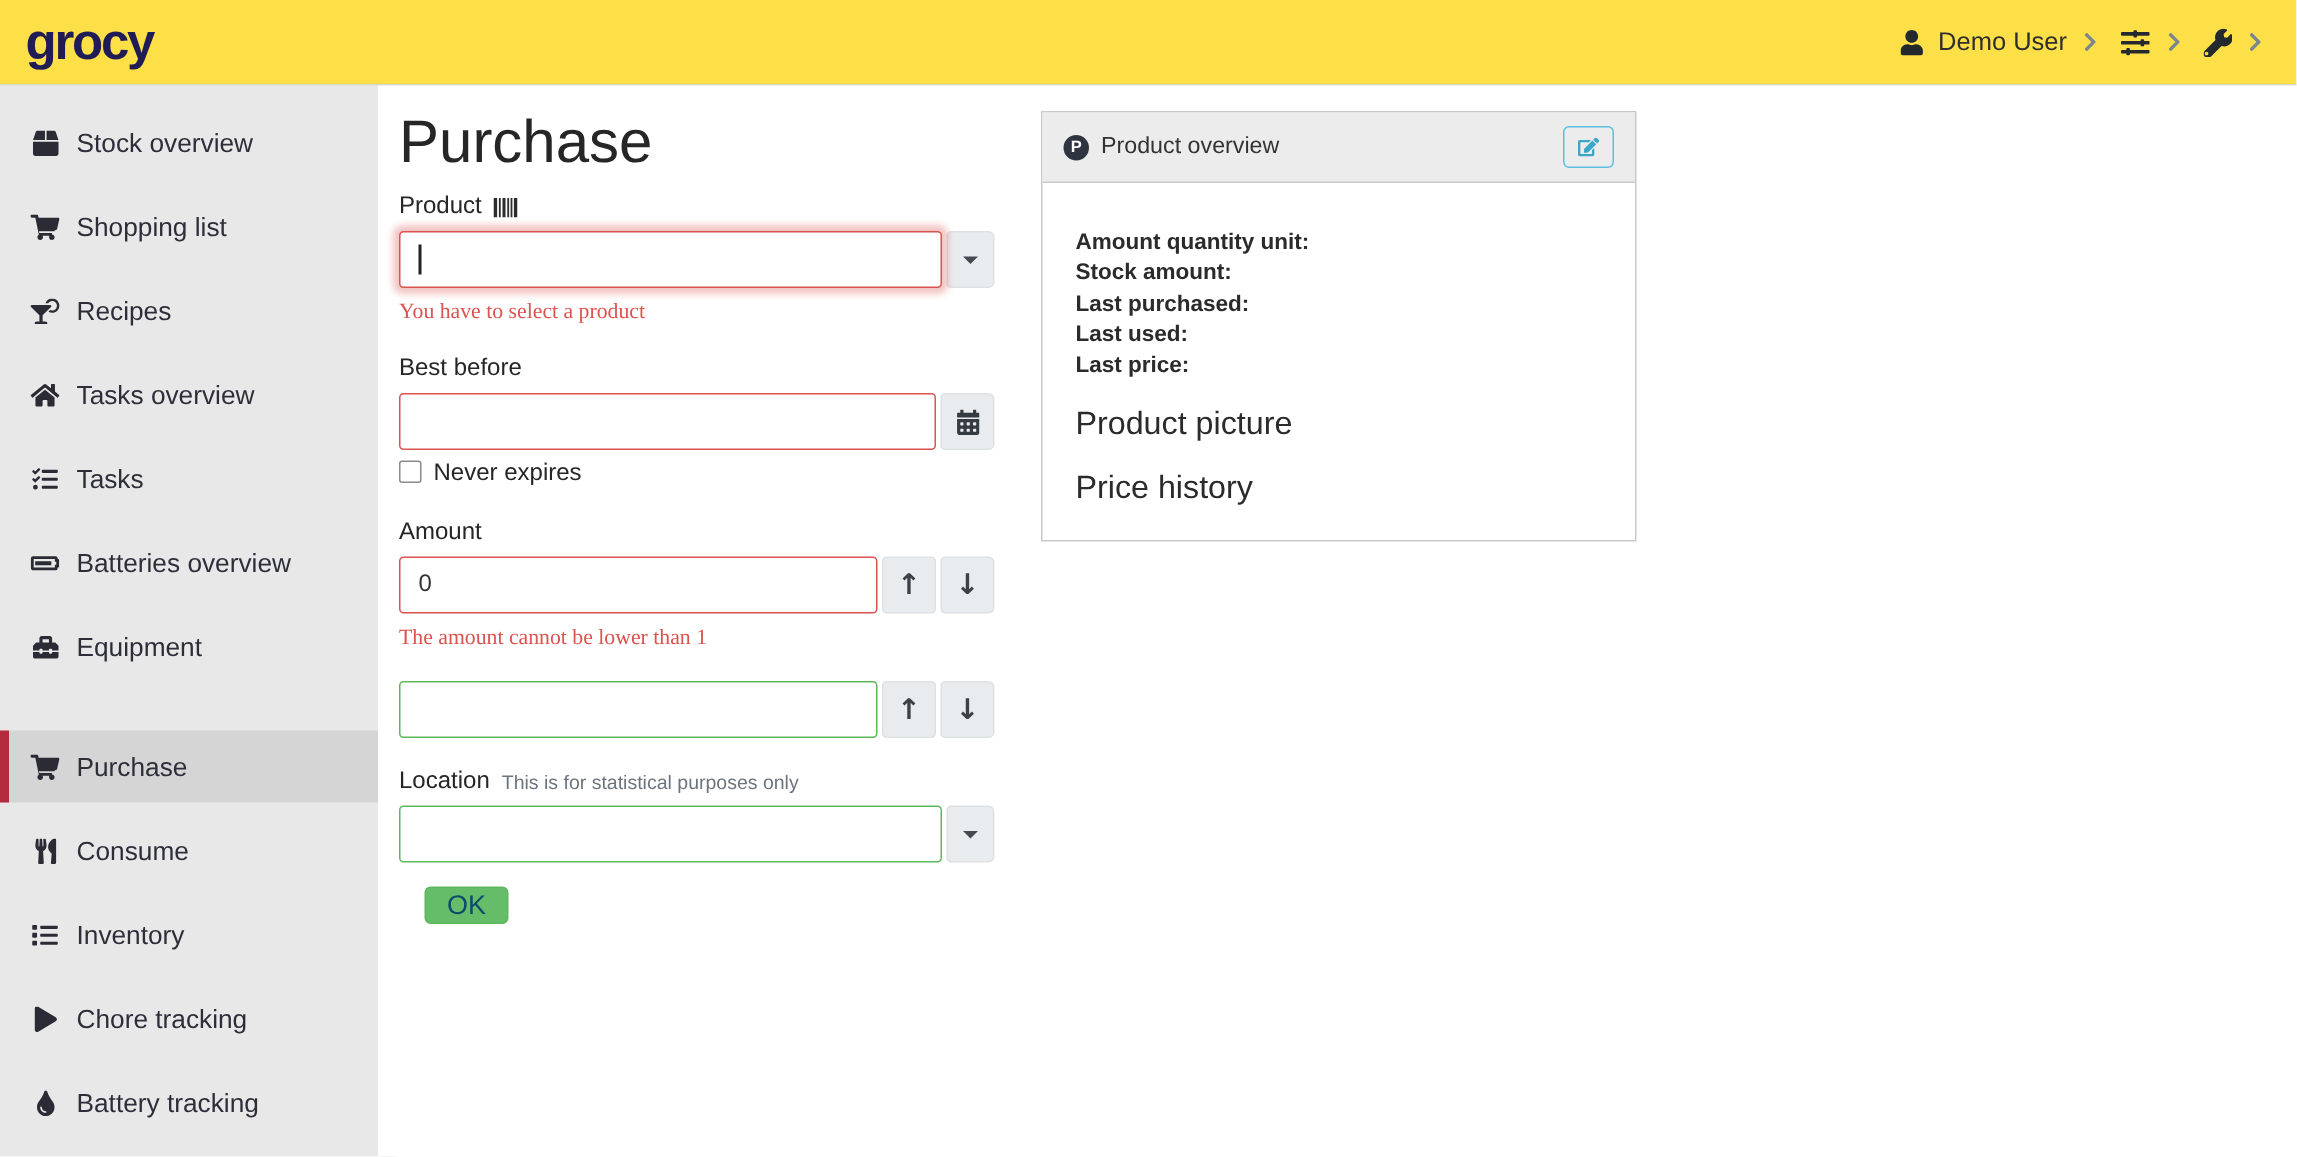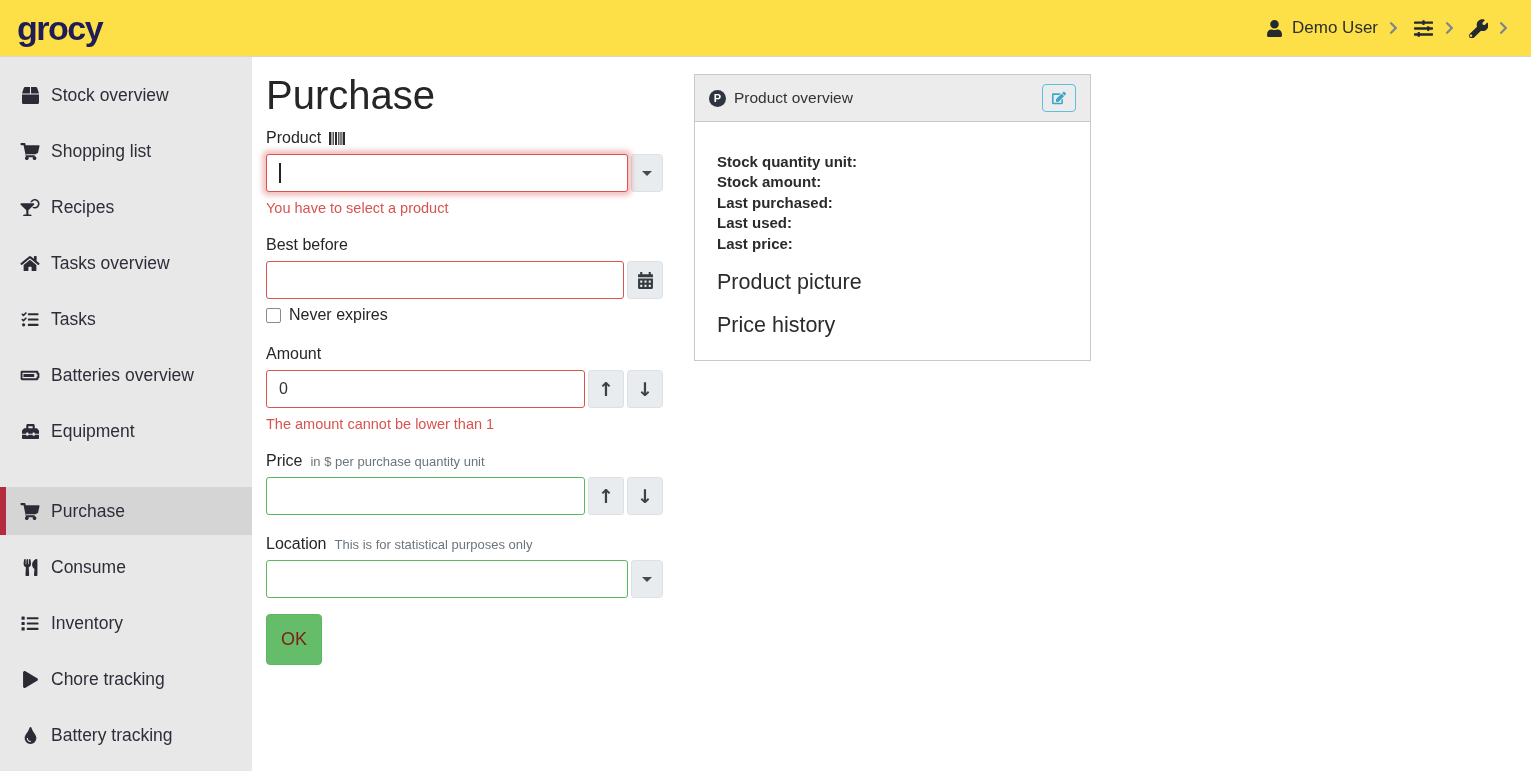--- a/index.html
+++ b/index.html
@@ -38,28 +38,28 @@
   .fctl { flex:1 1 auto; height:38px; border:1px solid #ced4da; border-radius:3px; font-size:16px; color:#333; padding:0 12px; outline:none; background:#fff; font-family:inherit; min-width:0; }
   .fctl.invalid { border-color:#d9534f; }
   .fctl.valid { border-color:#5cb85c; }
   .fctl.glow { box-shadow:0 0 5px 3.5px rgba(217,83,79,0.35); }
   .addon-btn { flex:0 0 auto; margin-left:3px; width:36px; height:38px; background:#e9ecef; border:1px solid #dde1e5; border-radius:3px; display:flex; align-items:center; justify-content:center; cursor:pointer; color:#3a4248; }
   .addon-btn.last { border-top-right-radius:4px; border-bottom-right-radius:4px; }
   .addon-btn.caret-btn { width:32px; }
   .caret-down { width:0; height:0; border-left:5px solid transparent; border-right:5px solid transparent; border-top:5px solid #444b52; }
   .arrow-glyph { font-family:"DejaVu Sans",sans-serif; font-size:19px; font-weight:700; line-height:1; }
 
-  .err-text { margin-top:8px; font-size:14.5px; color:#d9534f; }
+  .err-text { margin-top:8px; font-size:14.5px; color:#d9534f;font-family:Liberation Serif, serif; }
   .fgroup { margin-bottom:20px; }
 
-  .chk-row { display:flex; align-items:center; gap:8px; margin-top:7px; }
+  .chk-row { display:flex; align-items:flex-start; gap:8px; margin-top:7px; }
   .chk { width:15px; height:15px; border:1px solid #8a8a8a; border-radius:2px; background:#fff; appearance:none; -webkit-appearance:none; cursor:pointer; }
   .chk-lbl { font-size:16px; color:#262626; }
 
-  .ok-btn { margin-top:16px; background:#66bd69; border:1px solid #5cb85c; color:#7f1d1d; font-size:18px; padding:14px 14px; border-radius:4px; cursor:pointer; font-family:inherit; }
+  .ok-btn { margin-top:16px; background:#66bd69; border:1px solid #5cb85c; color:#0c4a6e; font-size:18px; padding:1px 14px; border-radius:4px; cursor:pointer; font-family:inherit;margin-left:17px; }
 
   .caret-cursor { display:inline-block; width:1.5px; height:20px; background:#222; position:absolute; left:13px; top:9px; }
   .rel { position:relative; }
 
   
   .card { width:397px; flex:0 0 397px; margin-left:31px; margin-top:1px; border:1px solid #c9c9c9; background:#fff; min-height:287px; }
   .card-hd { height:47px; background:#ececec; border-bottom:1px solid #c9c9c9; display:flex; align-items:center; justify-content:space-between; padding:0 14px;text-align:right; }
   .card-title { display:flex; align-items:center; gap:8px; font-size:15.5px; color:#333; }
   .p-circle { width:17px; height:17px; border-radius:50%; background:#2e3440; color:#fff; display:inline-flex; align-items:center; justify-content:center; font-size:11px; font-weight:700; }
   .p-circle::before { content:"P"; }
@@ -298,24 +298,20 @@
             </div>
           <div class="addon-btn last">
               <span class="arrow-glyph">↓</span>
             </div>
         </div>
         <div class="err-text">The amount cannot be lower than 1</div>
       </div>
 
       
       <div class="fgroup">
-        <div class="lbl-row">
-          <span class="lbl">Price</span>
-          <span class="lbl-hint">in $ per purchase quantity unit</span>
-        </div>
         <div class="igroup">
           <input class="fctl valid" type="text" value="" style="">
           <div class="addon-btn">
               <span class="arrow-glyph">↑</span>
             </div>
           <div class="addon-btn last">
               <span class="arrow-glyph">↓</span>
             </div>
         </div>
       </div>
@@ -345,21 +341,21 @@
         </div>
         <div class="edit-btn">
           <span>
             <svg width="14" height="14" viewBox="0 0 576 512" fill="currentColor">
                 <path d="M402.6 83.2l90.2 90.2c3.8 3.8 3.8 10 0 13.8L274.4 405.6l-92.8 10.3c-12.4 1.4-22.9-9.1-21.5-21.5l10.3-92.8L388.8 83.2c3.8-3.8 10-3.8 13.8 0zm162-22.9l-48.8-48.8c-15.2-15.2-39.9-15.2-55.2 0l-35.4 35.4c-3.8 3.8-3.8 10 0 13.8l90.2 90.2c3.8 3.8 10 3.8 13.8 0l35.4-35.4c15.2-15.3 15.2-40 0-55.2zM384 346.2V448H64V128h229.8c3.2 0 6.2-1.3 8.5-3.5l40-40c7.6-7.6 2.2-20.5-8.5-20.5H48C21.5 64 0 85.5 0 112v352c0 26.5 21.5 48 48 48h352c26.5 0 48-21.5 48-48V306.2c0-10.7-12.9-16-20.5-8.5l-40 40c-2.2 2.3-3.5 5.3-3.5 8.5z"></path>
               </svg>
           </span>
         </div>
       </div>
       <div class="card-bd">
-        <div class="ov-field">Stock quantity unit:</div>
+        <div class="ov-field">Amount quantity unit:</div>
         <div class="ov-field">Stock amount:</div>
         <div class="ov-field">Last purchased:</div>
         <div class="ov-field">Last used:</div>
         <div class="ov-field">Last price:</div>
         <div class="ov-section">Product picture</div>
         <div class="ov-section" style="margin-top:18px;">Price history</div>
       </div>
     </div>
 
   </div>

